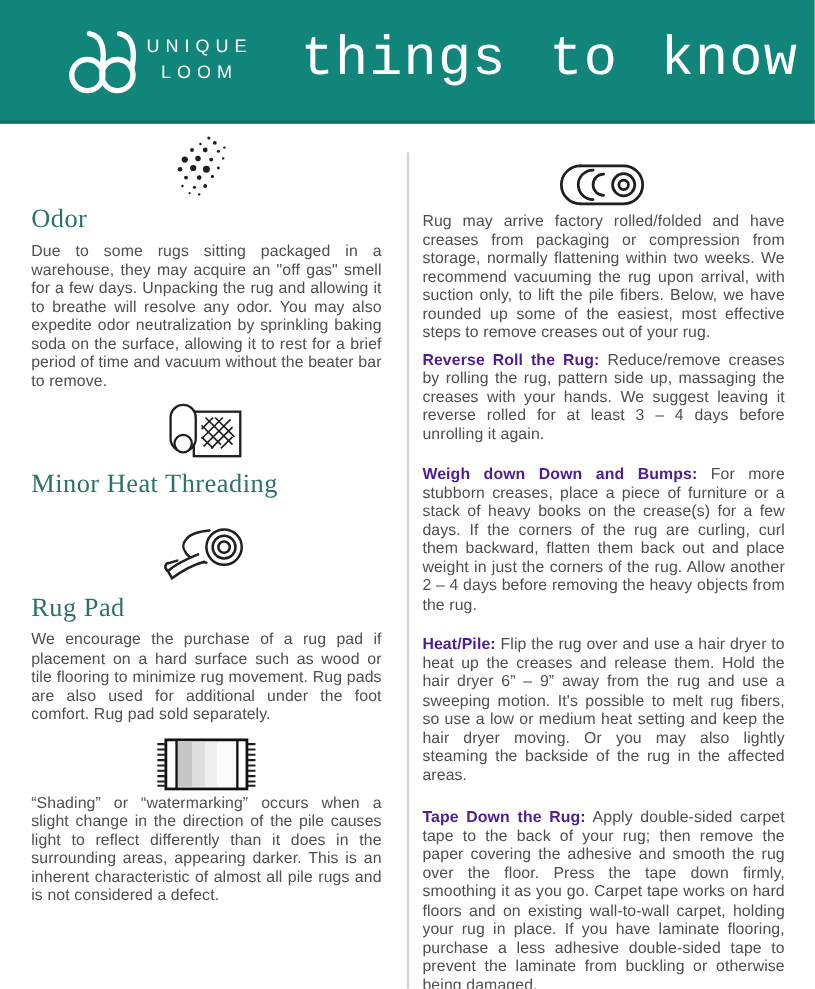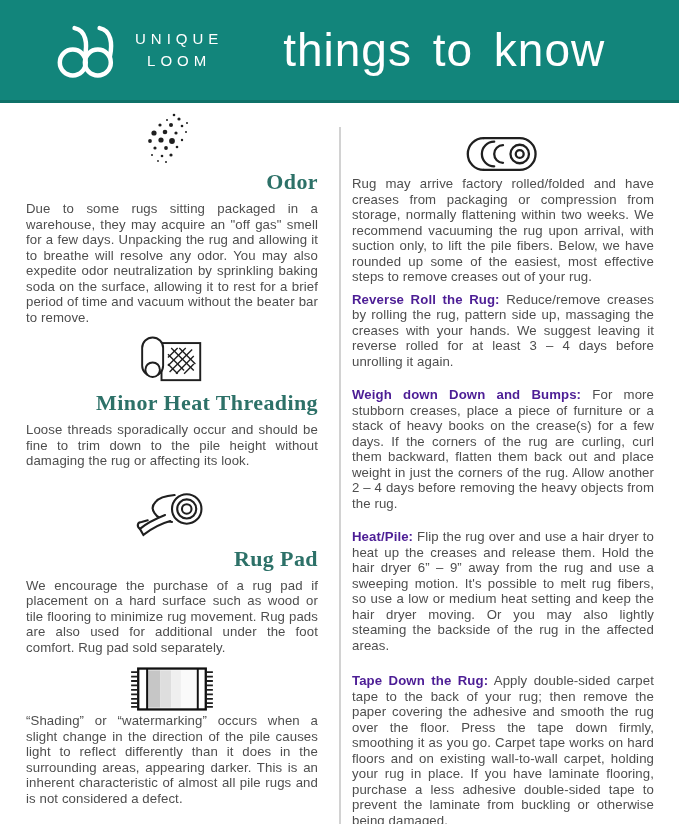--- a/index.html
+++ b/index.html
@@ -7,46 +7,46 @@
     width:679px;height:824px;position:relative;overflow:hidden;
     background:#ffffff;
     font-family:"Liberation Sans", sans-serif;
   }
   
   .header{
     position:absolute;top:0;left:0;width:679px;height:100px;
     background:#12857B;border-bottom:3px solid #0f7168;
     display:flex;align-items:center;
   }
-  .logo{display:flex;align-items:center;gap:13px;margin-left:54px;}
+  .logo{display:flex;align-items:center;margin-left:54px;}
   .logo-mark{display:block;}
   .brand{
     color:#ffffff;font-size:15px;line-height:1.45;letter-spacing:5px;
     text-align:center;font-weight:400;
   }
   .header-title{
-    flex:1;text-align:center;color:#ffffff;
-    font-family:Liberation Sans, sans-serif;
+    flex:1;text-align:right;color:#ffffff;
+    font-family:Liberation Mono, monospace;
     font-size:46px;letter-spacing:1px;word-spacing:7px;
     margin-right:14px;font-weight:400;
   }
   
   .divider{
     position:absolute;left:339px;top:127px;bottom:0;width:2px;
     background:#d2d2d2;
   }
   .col{position:absolute;}
   .col-left{left:26px;top:112px;width:292px;}
   .col-right{left:352px;top:118px;width:302px;}
   .section{text-align:center;}
   .icon{display:block;margin:0 auto;}
   .sec-title{
-    font-family:"Liberation Serif", serif;font-weight:700;
+    font-family:"Liberation Serif", serif;font-weight:400;
     color:#2d7168;font-size:22px;letter-spacing:0.4px;
-    margin:5px 0 6px 0;text-align:right;
+    margin:5px 0 6px 0;text-align:left;
   }
   .body{
     font-size:13.2px;line-height:15.5px;color:#4e4e4e;
     text-align:justify;margin:0;letter-spacing:0.1px;
   }
   .m10{margin-top:10px;} .m20{margin-top:20px;}
   .crease-icon-wrap{margin-top:14px;}
   .tip{margin-top:18px;}
   .tip-first{margin-top:7px;}
   .tip-last{margin-top:20px;}
@@ -109,21 +109,20 @@
     <svg class="icon" width="72" height="50" viewBox="0 0 86 62" fill="none" stroke="#1f1f1f" stroke-width="2.4">
       <rect x="30" y="10" width="48" height="46" fill="#ffffff"></rect>
       <g stroke-width="1.7">
         <path d="M38,28 L50,16 M38,38 L60,16 M40,46 L68,18 M48,48 L70,26 M58,48 L70,36"></path>
         <path d="M52,16 L72,36 M42,16 L70,44 M38,24 L58,44 M38,36 L50,48"></path>
       </g>
       <rect x="6" y="3" width="26" height="48" rx="13" fill="#ffffff"></rect>
       <circle cx="19" cy="43" r="9" fill="#ffffff"></circle>
     </svg>
     <h2 class="sec-title">Minor Heat Threading</h2>
-    <p class="body">Loose threads sporadically occur and should be fine to trim down to the pile height without damaging the rug or affecting its look.</p>
   </div>
 
   <div class="section m20">
     <svg class="icon" width="82" height="52" viewBox="0 0 92 60" fill="none" stroke="#1f1f1f" stroke-width="2.4" stroke-linecap="round">
       <path d="M49,7 C38,8 30,11 27,15 C23,19 23,24 26,28 C28,32 36,37 46,38"></path>
       <path d="M38,30 C28,34 16,40 9,46 L13,53 C22,46 33,40 44,37" fill="#ffffff"></path>
       <path d="M9,46 C5,43 6,38 11,38 L18,36"></path>
       <circle cx="63" cy="23" r="17" fill="#ffffff"></circle>
       <circle cx="63" cy="23" r="11"></circle>
       <circle cx="63" cy="23" r="5.5"></circle>

